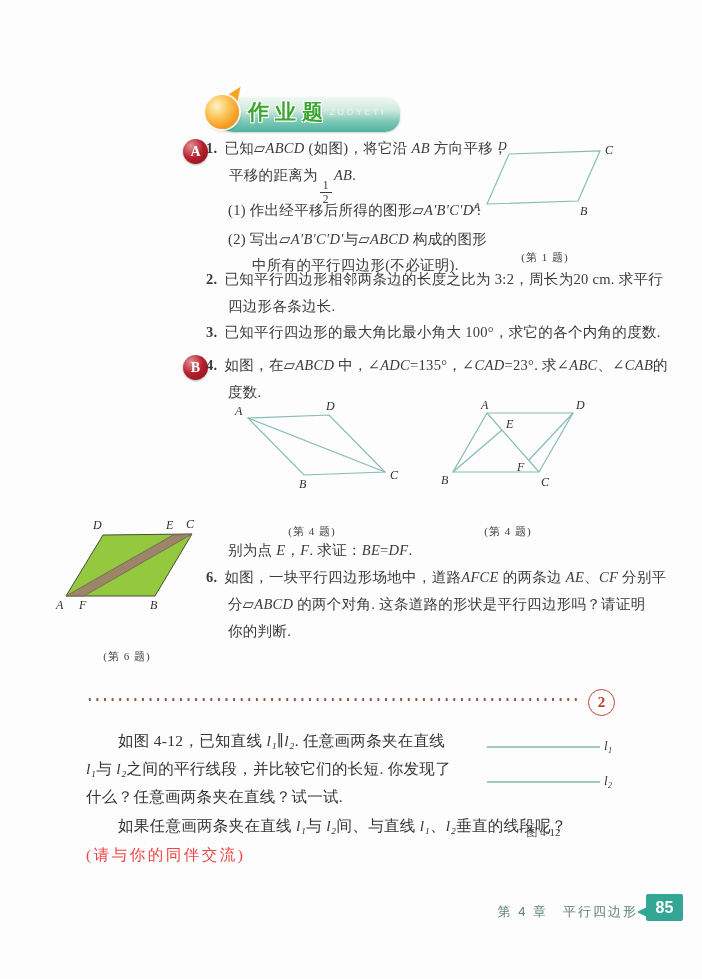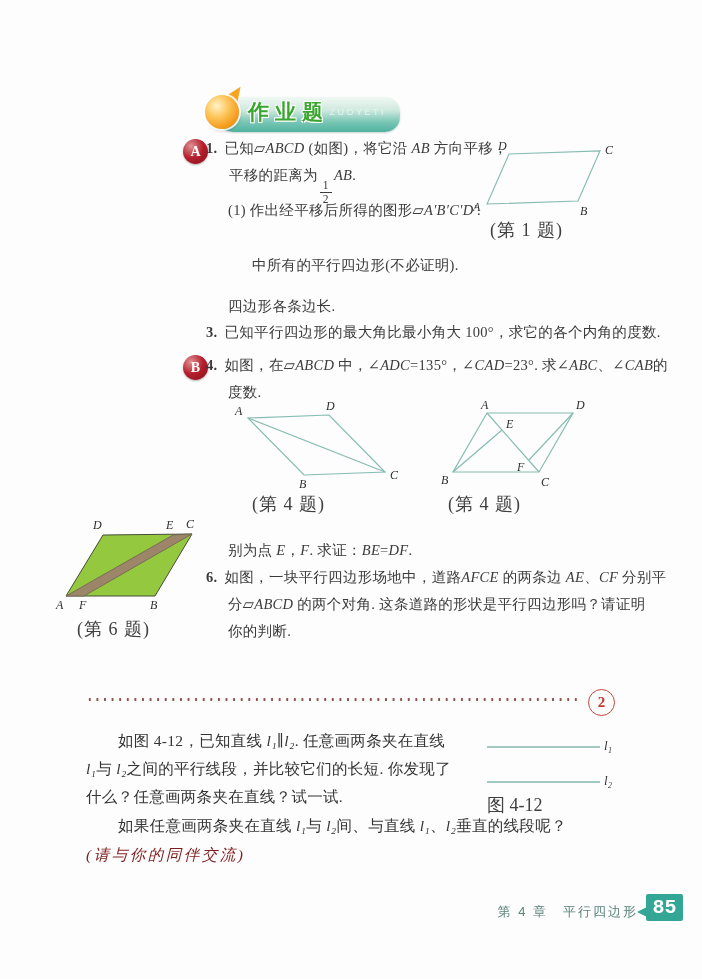--- a/index.html
+++ b/index.html
@@ -28,39 +28,39 @@
     background:radial-gradient(circle at 32% 28%,#e09296 0%,#b5202c 48%,#860e19 100%);
     color:#fff;font-weight:bold;font-size:14px;box-shadow:0 1px 2px rgba(0,0,0,.3);}
   
   .frac{display:inline-flex;flex-direction:column;align-items:center;vertical-align:-9px;
     font-size:11.5px;line-height:1.15;margin:0 2px;}
   .fnum{border-bottom:1px solid #3b3b3b;padding:0 3px;}
   
   .fig{position:absolute;}
   .fig polyline,.fig line,.fig polygon.outline{fill:none;stroke:#86bcb2;stroke-width:1.2;}
   .fig text{font-style:italic;font-size:12px;fill:#2e2e2e;font-family:"Liberation Serif",serif;}
-  .cap{position:absolute;font-size:18px;color:#3f3f3f;white-space:nowrap;letter-spacing:1px;}
+  .cap{position:absolute;font-size:11px;color:#3f3f3f;text-align:center;white-space:nowrap;letter-spacing:1px;margin-top:32px;}
   
   .dots{position:absolute;left:86px;top:697px;width:492px;height:5px;
     background-image:radial-gradient(circle,#8d564c 1.1px,transparent 1.45px);
     background-size:7.6px 5px;background-repeat:repeat-x;background-position:0 50%;}
   .marker2{position:absolute;left:588px;top:689px;width:25px;height:25px;border-radius:50%;
     border:1.5px solid #c2463c;color:#c0392b;text-align:center;line-height:25px;
     font-size:15px;font-weight:bold;}
   
   .hline{position:absolute;width:113px;height:2px;background:#a3c8c1;}
   .lbl{position:absolute;font-style:italic;font-size:13px;color:#333;}
   
-  .note{font-style:italic;letter-spacing:2.5px;color:#7f1d1d;}
+  .note{letter-spacing:2.5px;color:#ef4444;}
   
   .chapter{position:absolute;left:470px;top:903px;width:168px;text-align:right;
     font-size:13px;color:#5c837b;letter-spacing:2px;font-family:"Liberation Sans",sans-serif;}
   .badge85{position:absolute;left:646px;top:894px;width:37px;height:27px;background:#33a695;
-    color:#fff;text-align:center;line-height:27px;font-size:20px;font-weight:bold;
-    border-radius:2px;font-family:Liberation Mono, monospace;}
+    color:#fff;text-align:center;line-height:27px;font-size:16px;font-weight:bold;
+    border-radius:2px;font-family:Liberation Sans, sans-serif;}
   .badge85::before{content:'';position:absolute;left:-9px;bottom:4px;width:0;height:0;
     border-top:5px solid transparent;border-bottom:5px solid transparent;border-right:10px solid #33a695;}
 </style>
 </head>
 <body>
 
 <div id="page">
 
   <div class="hdr-pill">
     <span class="hdr-title">作业题</span>
@@ -71,31 +71,33 @@
 
   <div class="abadge" style="left:183px;top:139px">A</div>
   <div class="abadge" style="left:183px;top:355px">B</div>
 
   <div class="ln" style="left:206px;top:139px"><b class="pnum">1.</b><span>已知▱<i>ABCD</i> (如图)，将它沿 <i>AB</i> 方向平移，</span></div>
   <div class="ln" style="left:229px;top:166px"><span>平移的距离为</span><span class="frac">
         <span class="fnum">1</span>
         <span class="fden">2</span>
       </span><span><i>AB</i>.</span></div>
   <div class="ln" style="left:228px;top:201px"><span>(1) 作出经平移后所得的图形▱<i>A′B′C′D′</i>.</span></div>
+  <div class="ln" style="left:228px;top:230px"><span>(2) 写出▱<i>A′B′C′D′</i>与▱<i>ABCD</i> 构成的图形</span></div>
   <div class="ln" style="left:252px;top:256px"><span>中所有的平行四边形(不必证明).</span></div>
 
   <svg class="fig" style="left:468px;top:138px" width="170" height="90">
     <polygon class="outline" points="19,66 110,63 132,13 41,16"></polygon>
     <text x="5" y="73">A</text>
     <text x="112" y="77">B</text>
     <text x="137" y="16">C</text>
     <text x="30" y="12">D</text>
   </svg>
   <div class="cap" style="left:490px;top:218px;width:110px">(第 1 题)</div>
 
+  <div class="ln" style="left:206px;top:270px"><b class="pnum">2.</b><span>已知平行四边形相邻两条边的长度之比为 3:2，周长为20 cm. 求平行</span></div>
   <div class="ln" style="left:228px;top:297px"><span>四边形各条边长.</span></div>
 
   <div class="ln" style="left:206px;top:323px"><b class="pnum">3.</b><span>已知平行四边形的最大角比最小角大 100°，求它的各个内角的度数.</span></div>
 
   <div class="ln" style="left:206px;top:356px"><b class="pnum">4.</b><span>如图，在▱<i>ABCD</i> 中，∠<i>ADC</i>=135°，∠<i>CAD</i>=23°. 求∠<i>ABC</i>、∠<i>CAB</i>的</span></div>
   <div class="ln" style="left:228px;top:383px"><span>度数.</span></div>
 
   <svg class="fig" style="left:218px;top:400px" width="185" height="92">
     <polygon class="outline" points="30,18 111,15 167,72 86,75"></polygon>
     <line x1="30" y1="18" x2="167" y2="72"></line>

